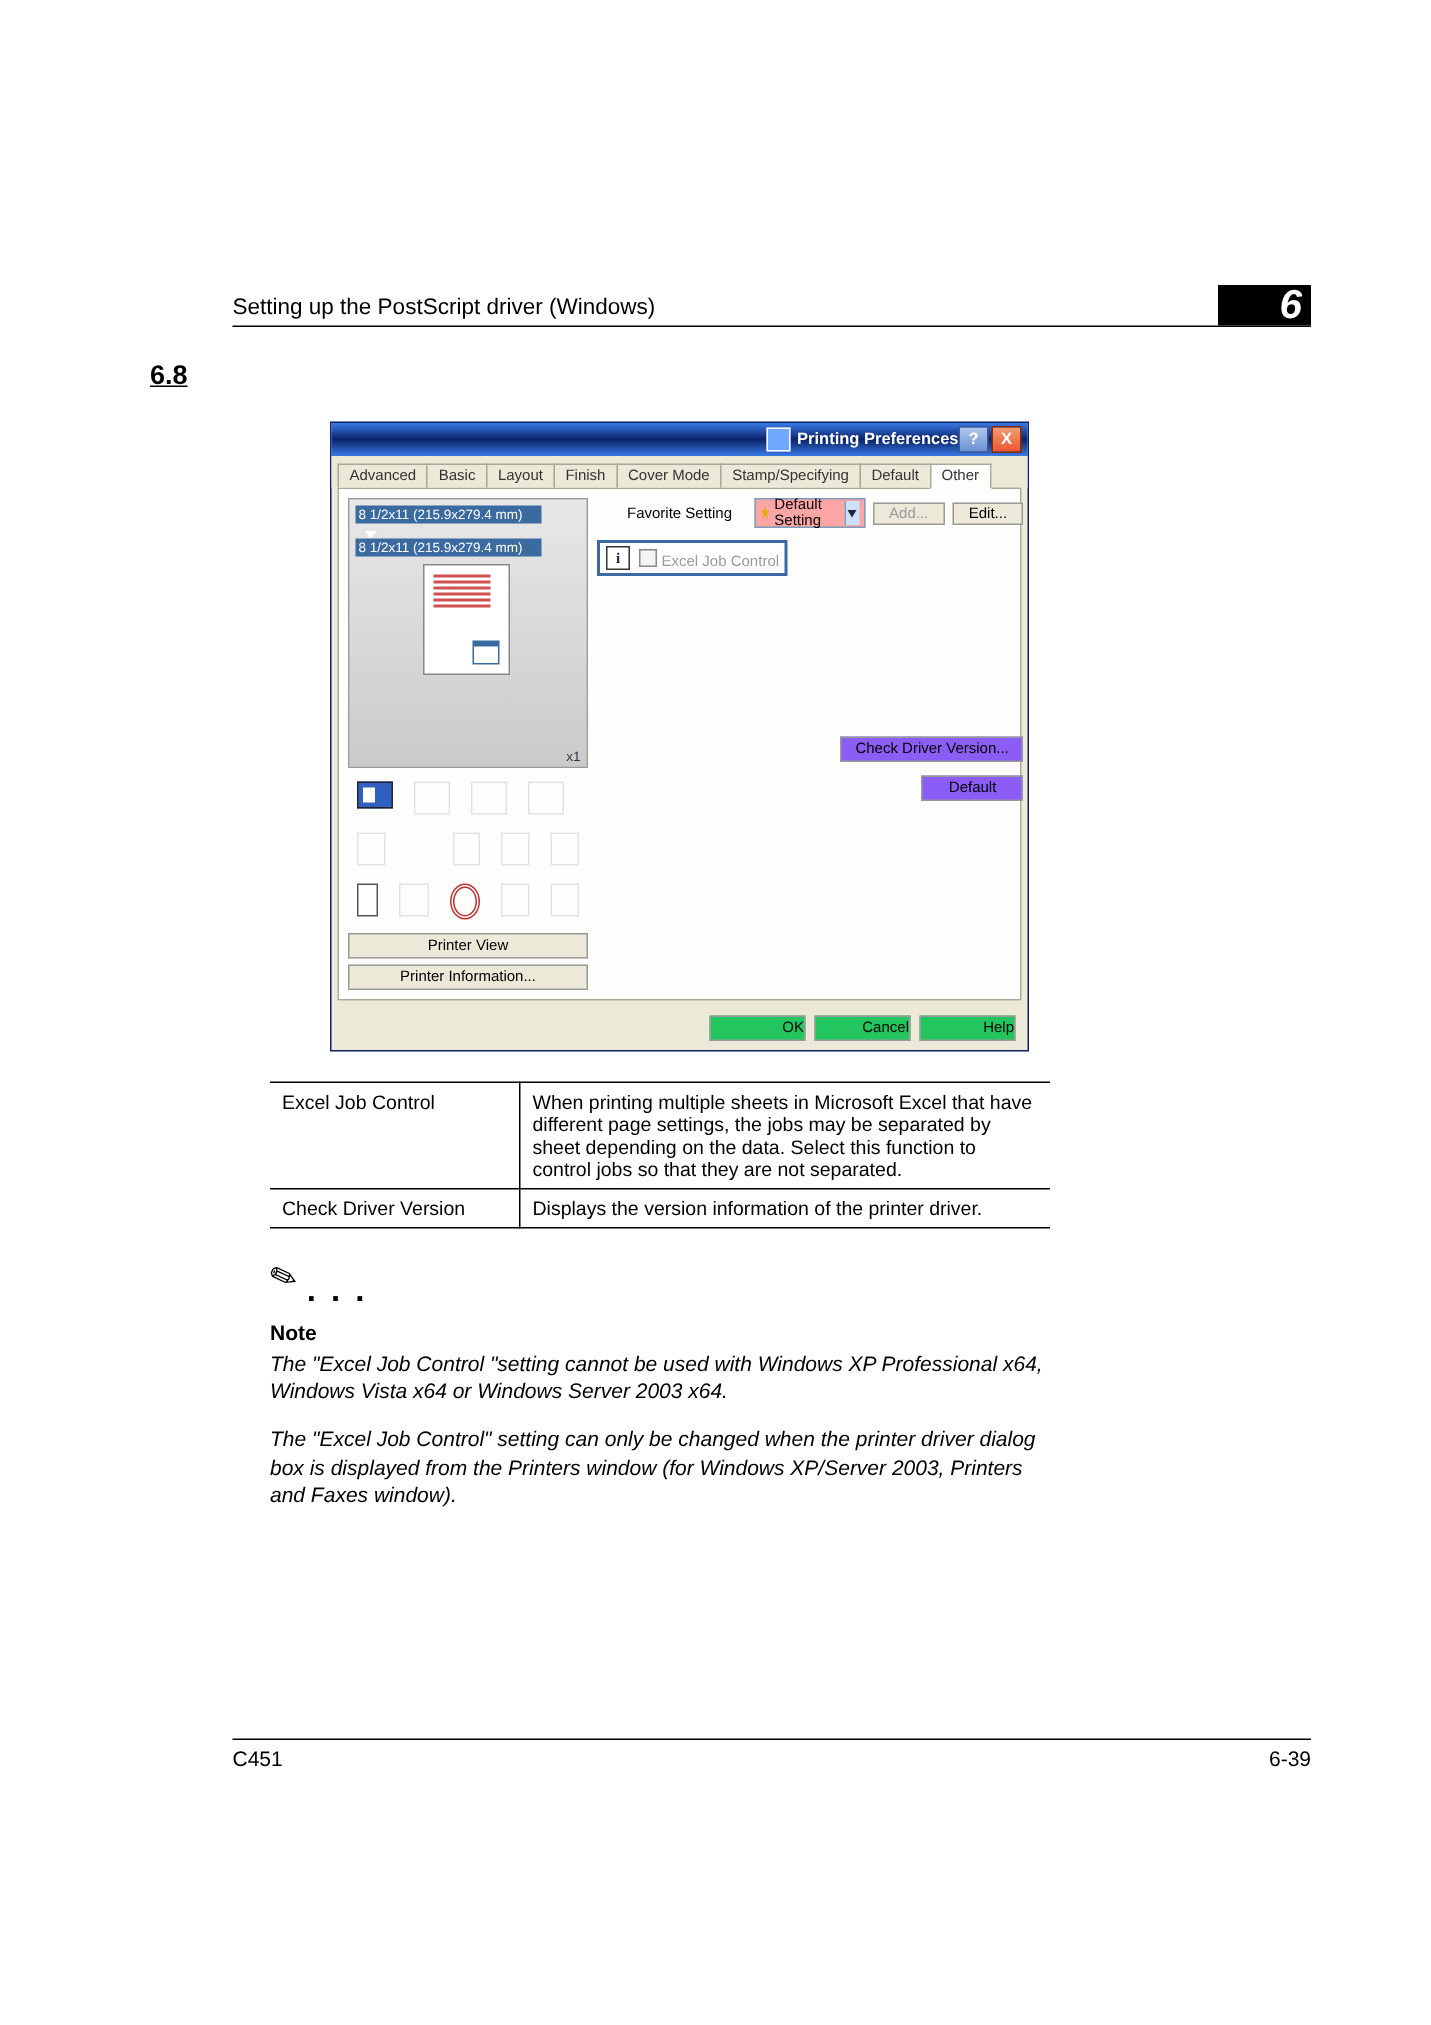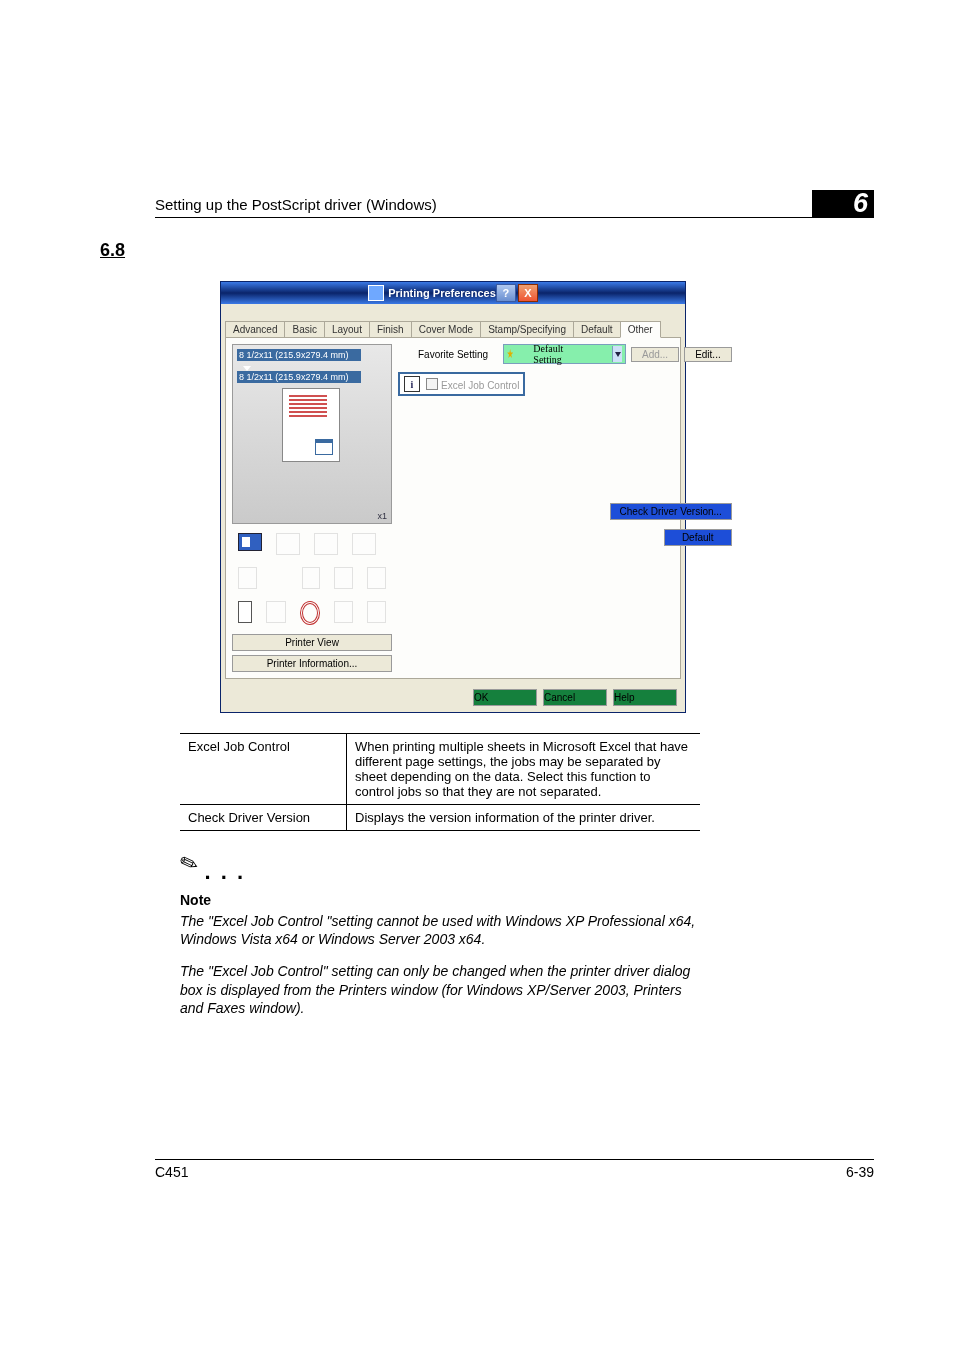--- a/index.html
+++ b/index.html
@@ -69,40 +69,40 @@
     background: #ece9d8;
     font-size: 11px;
     font-family: Tahoma, Arial, sans-serif;
   }
   .titlebar {
     height: 22px;
     background: linear-gradient(to bottom,#3a79e6,#0a246a,#3a79e6);
     color: #fff;
     display: flex;
     align-items: center;
-    justify-content: center;
+    justify-content: flex-end;
     padding: 0 4px;
     font-weight: bold;
   }
   .titlebar-left { display: flex; align-items: center; gap: 4px; }
   .tb-icon {
     width: 14px; height: 14px; background: #6fa8ff; border:1px solid #fff;
   }
   .tb-btns { display: flex; gap: 2px; }
   .tb-btn {
     width: 18px; height: 16px;
     background: linear-gradient(#f0a070,#ee5533);
     color:#fff; font-size:11px; text-align:center; line-height:16px;
     border:1px solid #8a2a00;
   }
   .tb-btn.help { background: linear-gradient(#b0c8f0,#6a8fd0); border-color:#3a5aa0;}
   .tabs {
     display: flex;
     align-items: flex-end;
-    padding: 16px 4px 0 4px;
+    padding: 4px 4px 0 4px;
     background: #ece9d8;
   }
   .tab {
     padding: 2px 7px;
     border: 1px solid #aca899;
     border-bottom: none;
     background: #ece9d8;
     font-size: 10px;
     margin-right: -1px;
     color:#333;
@@ -176,46 +176,46 @@
     text-align:center;
     flex:1;
   }
   
   .right-col { flex:1; }
   .fav-row {
     display:flex; align-items:center; gap:5px; margin-bottom:8px; font-size:10px;
   }
   .fav-label { width:80px;margin-left:20px; }
   .combo {
-    border:1px solid #7b9ebd; background:#86efac; height:18px; flex:1; display:flex; align-items:center; padding:0 3px; gap:20px; font-size:10px;font-family:Liberation Serif, serif;
+    border:1px solid #7b9ebd; background:#fca5a5; height:18px; flex:1; display:flex; align-items:center; padding:0 3px; gap:3px; font-size:10px;
   }
   .combo .star {
     width:10px;height:10px;background:#e0b000;clip-path:polygon(50% 0,61% 35%,98% 35%,68% 57%,79% 91%,50% 70%,21% 91%,32% 57%,2% 35%,39% 35%);
   }
   .combo .caret { width:14px;height:16px;background:#cde0f7;border-left:1px solid #7b9ebd;display:flex;align-items:center;justify-content:center;}
   .combo .caret::after{content:"";width:0;height:0;border-left:3px solid transparent;border-right:3px solid transparent;border-top:5px solid #224;}
   .sbtn { border:1px solid #9a9a9a; background:#ece9d8; font-size:10px; padding:1px 10px; }
   .sbtn.dim { color:#9a9a9a; }
   .iconbar {
     border:2px solid #3a6aa0; padding:2px 4px; display:inline-flex; gap:6px; align-items:center; background:#fff;
   }
   .info-ico { width:14px;height:14px;border:1px solid #333;background:#fff; color:#225;display:flex;align-items:center;justify-content:center;font-weight:bold;font-size:10px;font-family:Georgia,serif;}
   .chk { width:10px;height:10px;border:1px solid #888;background:#f4f4f4;display:inline-block;margin-right:3px; position:relative;top:1px;}
   .grey-text { color:#9a9a9a; font-size:10px; }
   .right-bottom { position:relative; height:150px; }
   .btn-right {
-    position:absolute; right:0; border:1px solid #9a9a9a; background:#1d4ed8;
+    position:absolute; right:0; border:1px solid #9a9a9a; background:#8b5cf6;
     font-size:10px; padding:2px 0; width:120px; text-align:center;
   }
   .btn-chk { bottom:26px; }
   .btn-def { bottom:0; width:66px; }
   .dlg-btns {
     display:flex; justify-content:flex-end; gap:6px; padding:6px 8px;
   }
-  .dlg-btn { border:1px solid #9a9a9a; background:#15803d; font-size:10px; width:62px; text-align:left; padding:2px 0; }
+  .dlg-btn { border:1px solid #9a9a9a; background:#22c55e; font-size:10px; width:62px; text-align:right; padding:2px 0; }
   
   .desc-table {
     width: 520px;
     margin-left: 80px;
     border-collapse: collapse;
     font-size: 13px;
   }
   .desc-table td {
     border-top:1px solid #000;
     border-bottom:1px solid #000;

